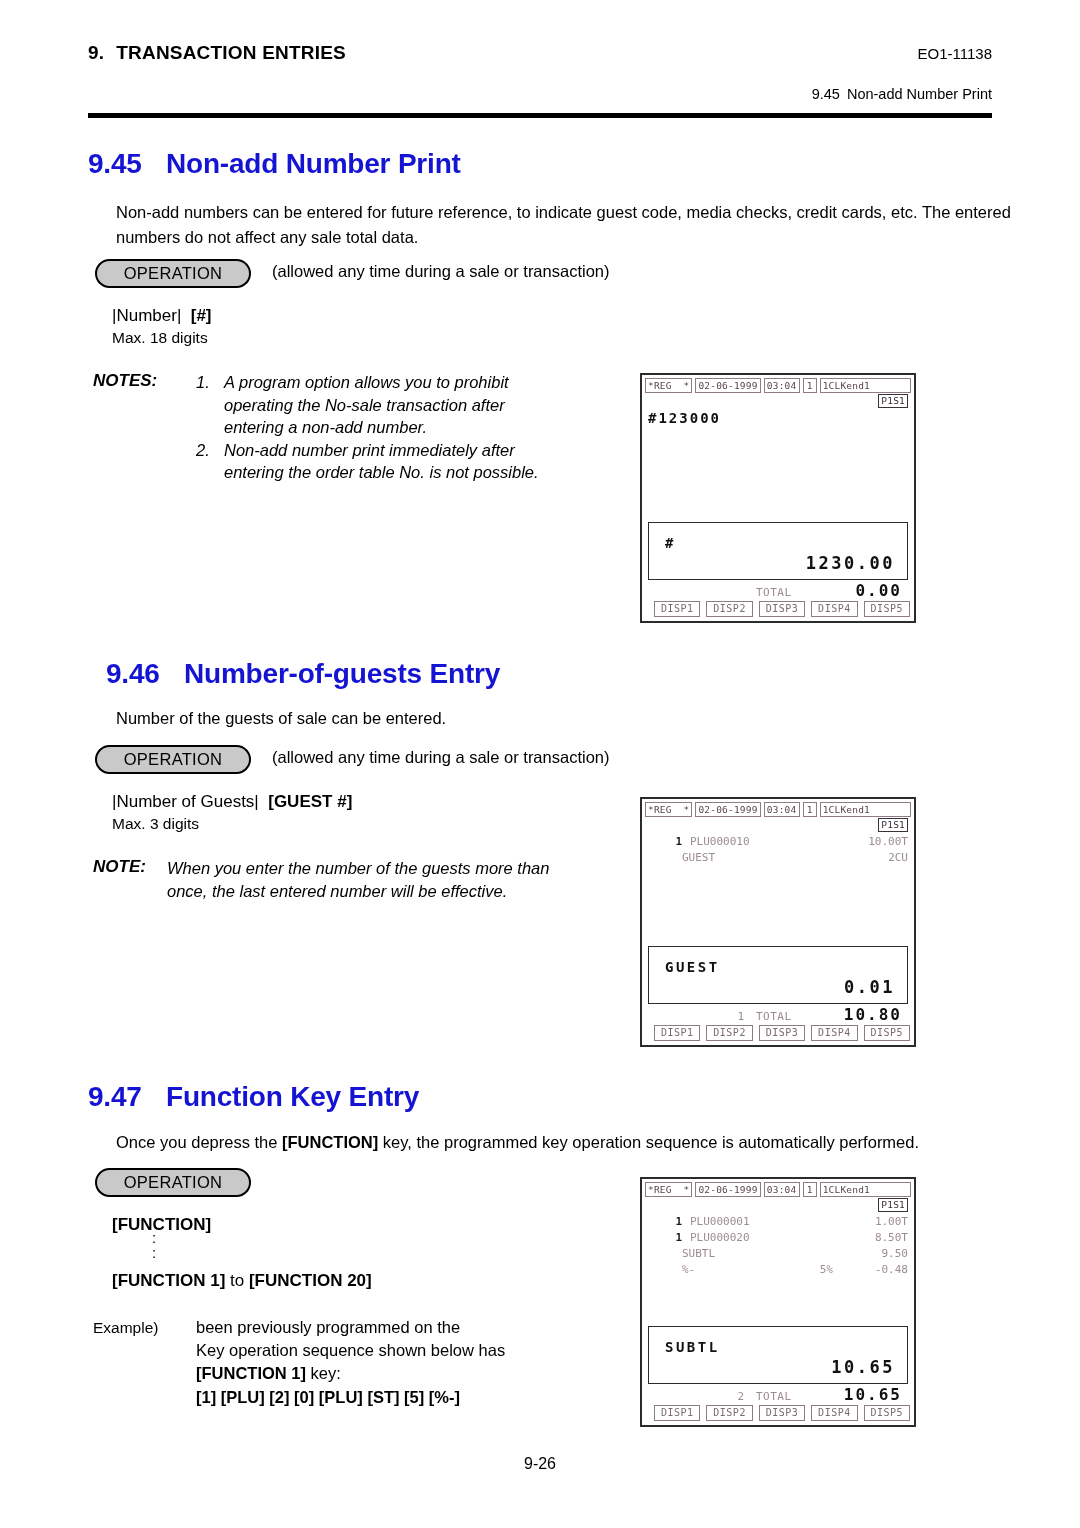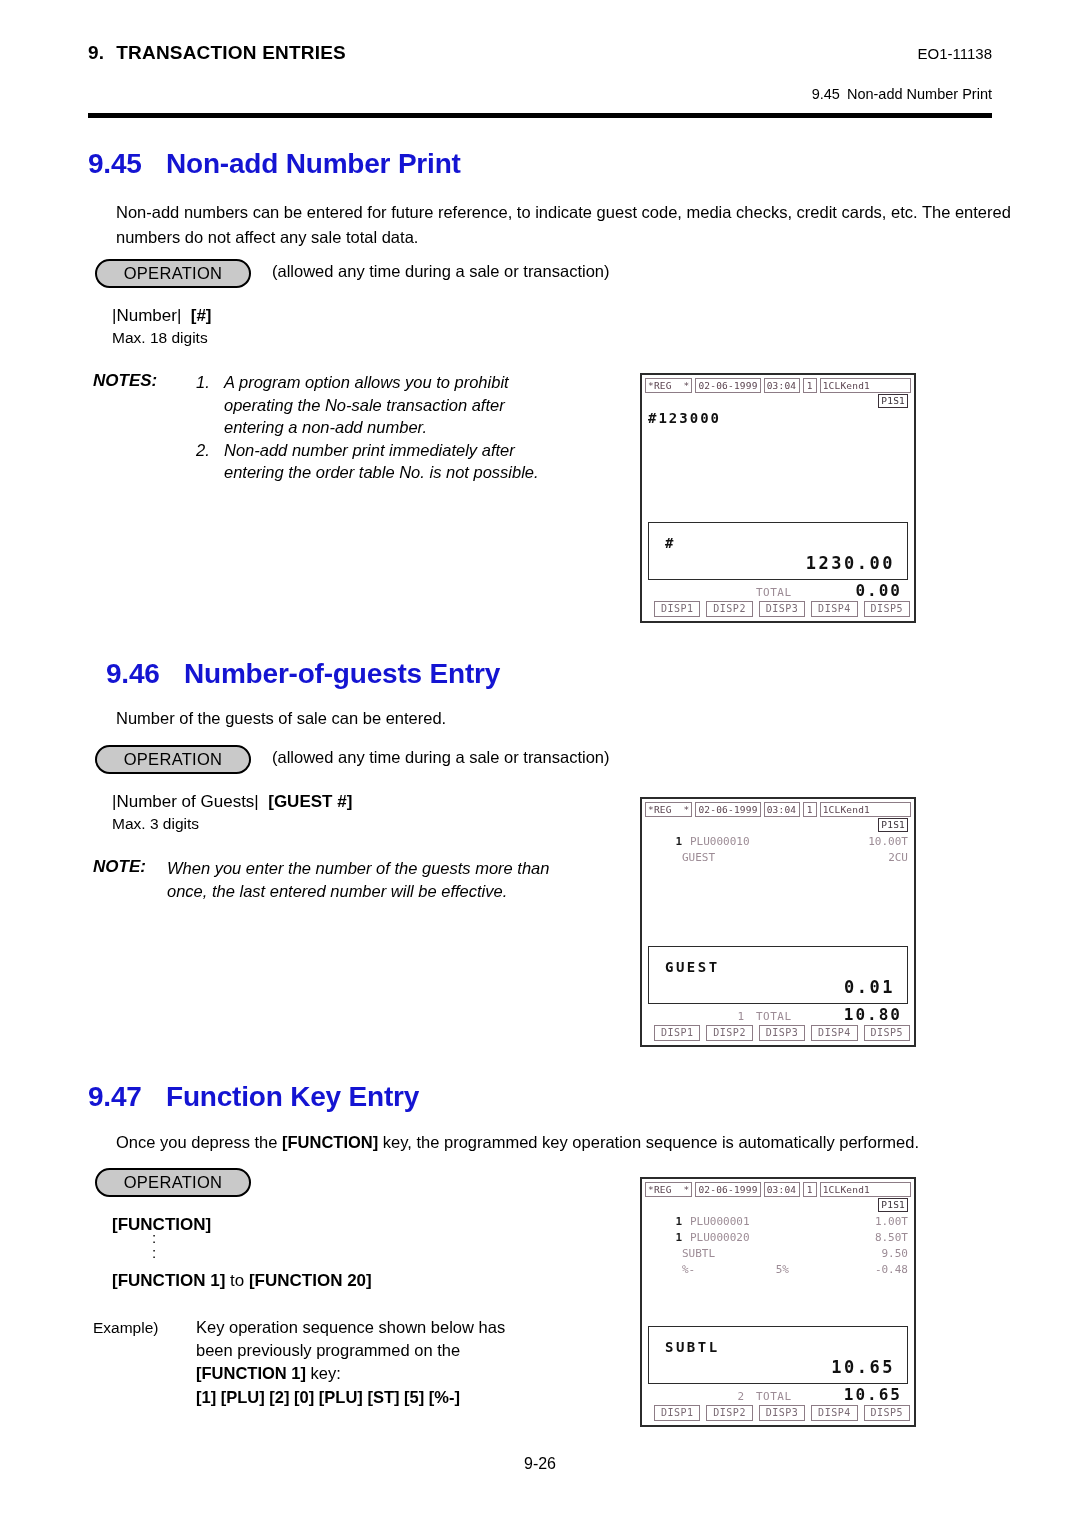--- a/index.html
+++ b/index.html
@@ -154,21 +154,21 @@
   }
   .ecr-status .cell {
     border: 1px solid #8d7c86;
     padding: 0px 2px;
     white-space: pre;
     line-height: 13px;
     box-sizing: border-box;
   }
   .ecr-status .c-mode { min-width: 46px; }
   .ecr-status .c-date { min-width: 64px; }
-  .ecr-status .c-time { min-width: 36px; }
+  .ecr-status .c-time { min-width: 36px; text-align: center; }
   .ecr-status .c-no   { min-width: 14px; text-align: center; }
   .ecr-status .c-clk  { flex: 1; }
   .ecr-ps {
     display: flex;
     justify-content: flex-end;
     padding: 1px 6px 0 0;
     align-items: center;
   }
   .ecr-ps .cell {
     border: 1px solid #3a3038;
@@ -201,21 +201,20 @@
     margin-left: 8px;
     flex: 1;
     color: #9c8b95;
   }
   .ecr-row .mid {
     color: #9c8b95;
   }
   .ecr-row .amt {
     color: #9c8b95;
     text-align: left;
-    margin-left: 44px;
   }
   .ecr-row.label-row .nm { margin-left: 0; }
   .ecr-big {
     margin: 4px 6px 0 6px;
     border: 1px solid #2b2b2b;
     height: 58px;
     position: relative;
     box-sizing: border-box;
   }
   .ecr-big .bl {
@@ -421,22 +420,22 @@
 
 <div class="keyline" style="left:112px; top:1215px; font-weight:bold;">[FUNCTION]</div>
 <div class="keyline" style="left:152px; top:1232px; font-size:15px; line-height:11px;">:</div>
 <div class="keyline" style="left:152px; top:1247px; font-size:15px; line-height:11px;">:</div>
 <div class="keyline" style="left:112px; top:1271px;">
   <b>[FUNCTION 1]</b><span> to </span><b>[FUNCTION 20]</b>
 </div>
 
 <div class="small" style="left:93px; top:1317px;">Example)</div>
 <div class="small" style="left:196px; top:1316px; width:400px;">
+  <div style="font-size:16.5px; line-height:23px;">been previously programmed on the</div>
   <div style="font-size:16.5px; line-height:23px;">Key operation sequence shown below has</div>
-  <div style="font-size:16.5px; line-height:23px;">been previously programmed on the</div>
   <div style="font-size:16.5px; line-height:23px;">
     <b>[FUNCTION 1]</b><span> key:</span>
   </div>
   <div style="font-size:16.5px; line-height:24px; font-weight:bold; white-space:nowrap;">[1]  [PLU]  [2]  [0]  [PLU]  [ST]  [5]  [%-]</div>
 </div>
 
 <div class="ecr" style="left:640px; top:1177px;">
   <div class="ecr-status">
     <span class="cell c-mode">*REG  *</span>
     <span class="cell c-date">02-06-1999</span>

